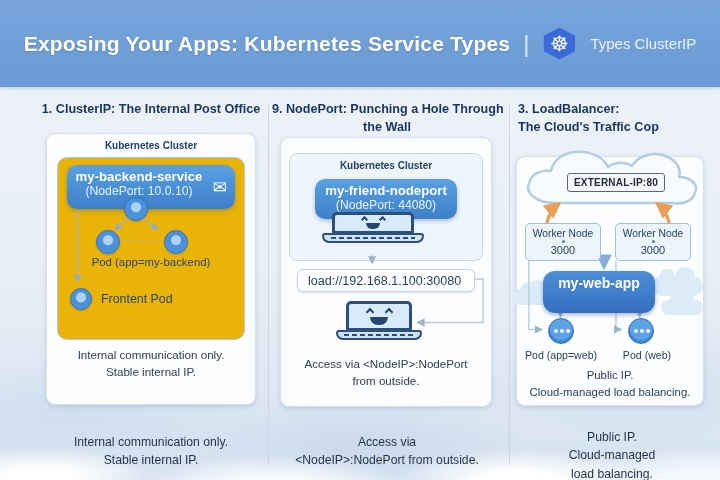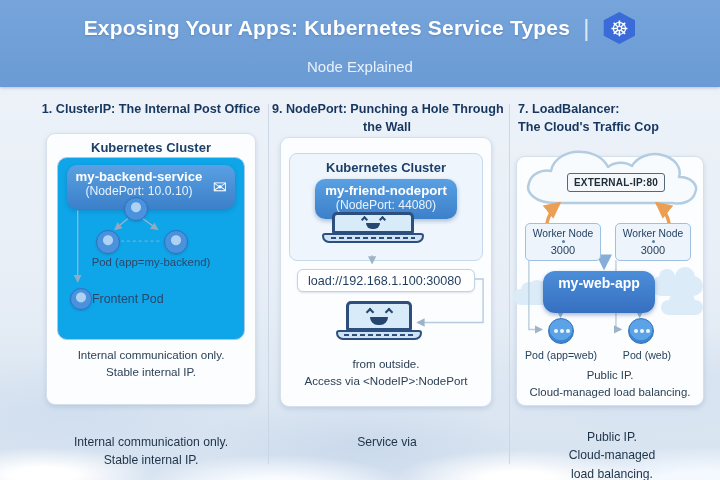--- a/index.html
+++ b/index.html
@@ -14,21 +14,21 @@
       radial-gradient(220px 55px at 98% 101%, #f4f9ff 25%, rgba(255,255,255,0) 70%),
       radial-gradient(300px 90px at 10% 86%, rgba(199,216,236,.55), rgba(199,216,236,0) 70%),
       radial-gradient(260px 80px at 90% 80%, rgba(199,216,236,.45), rgba(199,216,236,0) 70%),
       radial-gradient(240px 70px at 50% 93%, rgba(188,207,230,.5), rgba(188,207,230,0) 70%),
       linear-gradient(180deg, #eef3f9 0%, #e9eff7 55%, #e1eaf4 74%, #d6e2f0 100%);
   }
 
   
   .hdr { position:absolute; left:0; top:0; width:720px; height:87px;
     background:linear-gradient(180deg,#76a4db,#6b9bd4);
-    display:flex; flex-direction:column; align-items:center; justify-content:center; gap:14px;
+    display:flex; flex-direction:row; align-items:center; justify-content:center; gap:14px;
     box-shadow:0 1px 3px rgba(90,120,160,.4); }
   .hdr-row { display:flex; align-items:center; gap:13px; }
   .hdr-title { font-size:21px; font-weight:700; color:#ffffff; letter-spacing:.2px;
     text-shadow:0 1px 2px rgba(30,60,100,.25); }
   .hdr-sep { font-size:24px; font-weight:300; color:rgba(255,255,255,.75); }
   .k8s-hex { width:34px; height:32px; background:#3a6bd8;
     clip-path:polygon(50% 0%, 96% 26%, 96% 74%, 50% 100%, 4% 74%, 4% 26%);
     display:flex; align-items:center; justify-content:center; }
   .k8s-wheel { color:#fff; font-size:21px; line-height:1; }
   .hdr-sub { font-size:15px; color:#e9f1fb; }
@@ -47,56 +47,56 @@
   .p-heading span { display:block; }
   .p3 .p-heading { text-align:left; padding-left:6px; }
 
   .card { position:absolute; background:#fcfdff; border:1px solid #d5e0ec; border-radius:9px;
     box-shadow:0 2px 5px rgba(120,145,175,.28); }
   .c1 { top:33px; left:8px; right:8px; height:272px; }
   .c2 { top:37px; left:8px; right:10px; height:270px; }
   .c3 { top:56px; left:4px; width:188px; height:250px; }
 
   .cluster-title { position:absolute; top:6px; left:0; width:100%; text-align:center;
-    font-weight:700; font-size:13px; color:#1d3f68; }
+    font-weight:700; font-size:10px; color:#1d3f68; }
 
   .card-cap { position:absolute; left:0; width:100%; text-align:center;
     font-size:11.6px; color:#2c4156; line-height:1.45; }
   .c1 .card-cap { top:213px; }
   .c2 .card-cap { top:218px; }
   .c3 .card-cap { top:210px; font-size:11.4px; }
 
   .bottom-cap { position:absolute; left:0; width:100%; text-align:center;
     font-size:12.2px; color:#1f3348; line-height:1.5; }
   .p1 .bottom-cap, .p2 .bottom-cap { top:333px; }
   .p3 .bottom-cap { top:328px; }
 
   
   .cb1 { position:absolute; left:10px; right:10px; top:23px; height:183px;
-    background:#0ea5e9; border:1.5px solid #abc8e8; border-radius:10px; }
+    background:#eab308; border:1.5px solid #abc8e8; border-radius:10px; }
   .svc { position:absolute; border-radius:10px; text-align:center; color:#fff;
     background:linear-gradient(180deg,#5aa0e3,#3b80c9);
     box-shadow:0 2px 4px rgba(40,80,130,.35); padding-top:4px; }
   .svc-name { font-weight:700; font-size:13.2px; }
   .svc-detail { font-size:12.2px; color:#e7f2fd; }
   .svc1 { left:9px; right:9px; top:7px; height:44px; padding-right:28px; padding-left:4px; }
   .envelope { position:absolute; right:8px; top:12px; font-size:17px; color:#ffffff; }
 
   .conn { position:absolute; inset:0; width:100%; height:100%; pointer-events:none; }
 
   .pod { position:absolute; width:24px; height:24px; border-radius:50%;
     background:radial-gradient(circle at 50% 42%, #aed2f2 0 4.5px, #4a92de 5.5px);
     border:1.5px solid #2e72ba; box-shadow:0 1px 2px rgba(40,80,130,.3); }
   .pod-t { left:66px; top:39px; }
   .pod-l { left:38px; top:72px; }
   .pod-r { left:106px; top:72px; }
   .pod-f { position:static; width:22px; height:22px; flex:none; }
   .pod-label { position:absolute; top:98px; left:0; width:100%; text-align:center;
     font-size:11.4px; color:#29476b; }
-  .frontend-row { position:absolute; left:12px; top:130px; display:flex; align-items:center; }
+  .frontend-row { position:absolute; left:12px; top:130px; display:flex; align-items:center; gap:9px; }
   .fp-label { font-size:12.4px; color:#29476b; }
 
   
   .cb2 { position:absolute; left:8px; right:8px; top:15px; height:108px;
     background:#eef5fc; border:1px solid #c6daec; border-radius:8px; }
   .svc2 { left:50%; transform:translateX(-50%); width:142px; top:25px; height:40px; }
 
   .laptop { position:absolute; display:flex; flex-direction:column; align-items:center; }
   .lt-screen { background:#d7ebf9; border:3px solid #2d4f7e; border-radius:5px 5px 2px 2px;
     display:flex; flex-direction:column; align-items:center; justify-content:center; }
@@ -169,21 +169,21 @@
 <div class="stage">
 
   <header class="hdr">
     <div class="hdr-row">
       <span class="hdr-title">Exposing Your Apps: Kubernetes Service Types</span>
       <span class="hdr-sep">|</span>
       <span class="k8s-hex">
           <span class="k8s-wheel">☸</span>
         </span>
     </div>
-    <div class="hdr-sub">Node Explained</div>
+    <div class="hdr-sub">Types ClusterIP</div>
   </header>
 
   <div class="divider d1"></div>
   <div class="divider d2"></div>
 
   <section class="panel p1">
     <h2 class="p-heading">
       <span>1. ClusterIP: The Internal Post Office</span>
     </h2>
 
@@ -276,33 +276,34 @@
           <div class="lt-face">
             <span class="lt-eye"></span>
             <span class="lt-eye"></span>
           </div>
           <div class="lt-mouth"></div>
         </div>
         <div class="lt-base"></div>
       </div>
 
       <div class="card-cap">
+        <div>Access via &lt;NodeIP&gt;:NodePort</div>
         <div>from outside.</div>
-        <div>Access via &lt;NodeIP&gt;:NodePort</div>
       </div>
     </div>
 
     <div class="bottom-cap">
-      <div>Service via</div>
+      <div>Access via</div>
+      <div>&lt;NodeIP&gt;:NodePort from outside.</div>
     </div>
   </section>
 
   <section class="panel p3">
     <h2 class="p-heading">
-      <span>7. LoadBalancer:</span>
+      <span>3. LoadBalancer:</span>
       <span>The Cloud's Traffic Cop</span>
     </h2>
 
     <div class="card c3">
       <svg class="cloud-svg" viewBox="0 0 180 66">
         <path d="M36 60 C17 60 6 50 10 40 C12 31 23 26 32 28 C34 16 48 7 64 9 C76 10 85 16 89 24 C95 19 106 18 113 23 C118 14 131 9 143 12 C156 15 163 25 160 34 C172 34 180 42 176 50 C174 58 163 62 154 60 Z" fill="#f7fbfe" stroke="#b2cce2" stroke-width="2.5" stroke-linejoin="round"></path>
       </svg>
 
       <div class="ext-ip">EXTERNAL-IP:80</div>
 

